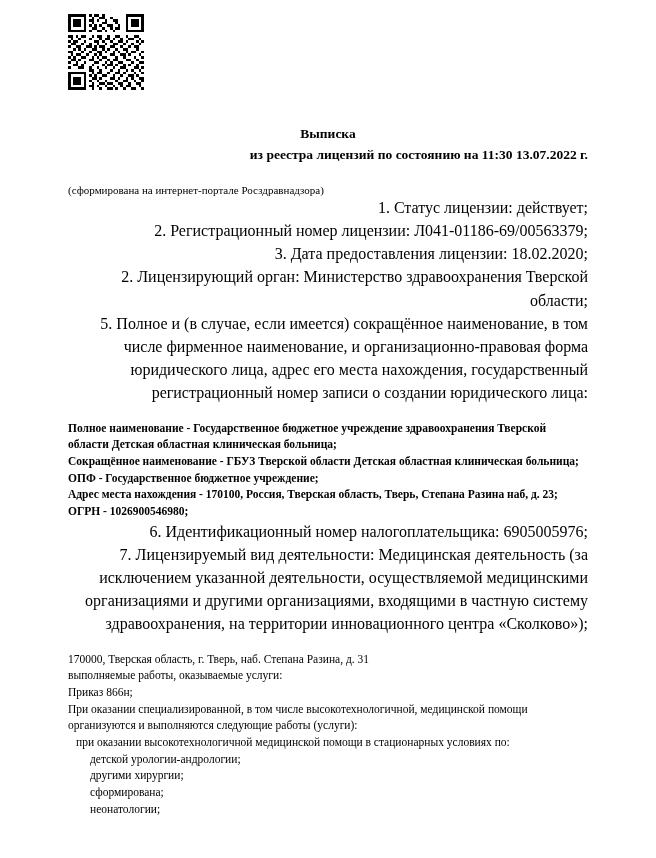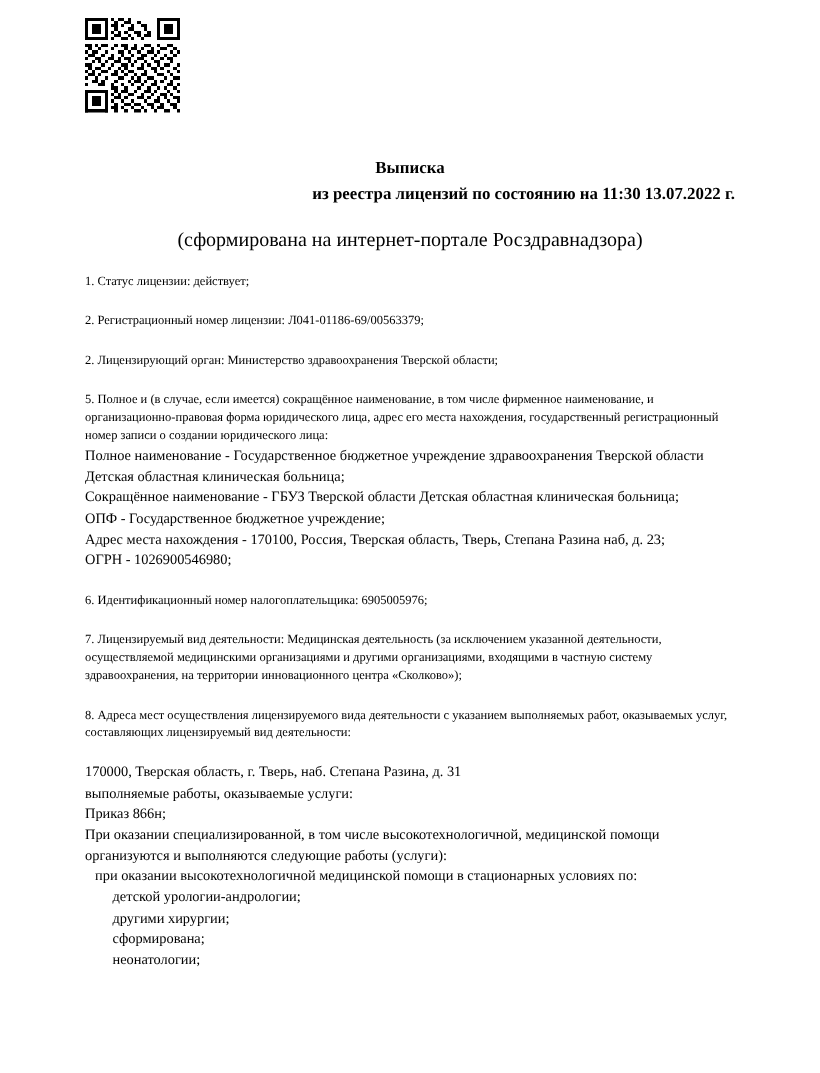--- a/index.html
+++ b/index.html
@@ -40,36 +40,37 @@
   .title {
     text-align: center;
     font-weight: bold;
     font-size: 13.5px;
     line-height: 1.55;
     margin: 0;
   }
   .title .line2 { display: block; text-align: right; }
 
   .subtitle {
-    text-align: center;
-    font-size: 16px;
+    text-align: left;
+    font-size: 11px;
     margin-top: 18px;
     margin-bottom: 0;
   }
 
   .clause {
-    font-size: 10px;
+    font-size: 16px;
     line-height: 1.45;
-    margin-top: 17px;
-    text-align: left;
+    text-align: right;
   }
 
   .block {
     font-size: 11.5px;
     line-height: 1.45;
+    margin-top: 15px;
+    font-weight: bold;
   }
   .block div { white-space: pre-wrap; }
 
   .indent1 { padding-left: 8px; }
   .indent2 { padding-left: 22px; }
 
   .works {
     font-size: 11.5px;
     line-height: 1.45;
     margin-top: 15px;
@@ -308,34 +309,34 @@
 
     <div class="title">
       <span>Выписка</span>
       <span class="line2">из реестра лицензий по состоянию на 11:30 13.07.2022 г.</span>
     </div>
 
     <div class="subtitle">(сформирована на интернет-портале Росздравнадзора)</div>
 
     <div class="clause">1. Статус лицензии: действует;</div>
     <div class="clause">2. Регистрационный номер лицензии: Л041-01186-69/00563379;</div>
+    <div class="clause">3. Дата предоставления лицензии: 18.02.2020;</div>
     <div class="clause">2. Лицензирующий орган: Министерство здравоохранения Тверской области;</div>
     <div class="clause">5. Полное и (в случае, если имеется) сокращённое наименование, в том числе фирменное наименование, и организационно-правовая форма юридического лица, адрес его места нахождения, государственный регистрационный номер записи о создании юридического лица:</div>
 
     <div class="block">
       <div>Полное наименование - Государственное бюджетное учреждение здравоохранения Тверской области Детская областная клиническая больница;</div>
       <div>Сокращённое наименование - ГБУЗ Тверской области Детская областная клиническая больница;</div>
       <div>ОПФ - Государственное бюджетное учреждение;</div>
       <div>Адрес места нахождения - 170100, Россия, Тверская область, Тверь, Степана Разина наб, д. 23;</div>
       <div>ОГРН - 1026900546980;</div>
     </div>
 
     <div class="clause">6. Идентификационный номер налогоплательщика: 6905005976;</div>
     <div class="clause">7. Лицензируемый вид деятельности: Медицинская деятельность (за исключением указанной деятельности, осуществляемой медицинскими организациями и другими организациями, входящими в частную систему здравоохранения, на территории инновационного центра «Сколково»);</div>
-    <div class="clause">8. Адреса мест осуществления лицензируемого вида деятельности с указанием выполняемых работ, оказываемых услуг, составляющих лицензируемый вид деятельности:</div>
 
     <div class="works">
       <div>170000, Тверская область, г. Тверь, наб. Степана Разина, д. 31</div>
       <div>выполняемые работы, оказываемые услуги:</div>
       <div>Приказ 866н;</div>
       <div>При оказании специализированной, в том числе высокотехнологичной, медицинской помощи организуются и выполняются следующие работы (услуги):</div>
       <div class="indent1">при оказании высокотехнологичной медицинской помощи в стационарных условиях по:</div>
       <div class="indent2">детской урологии-андрологии;</div>
       <div class="indent2">другими хирургии;</div>
       <div class="indent2">сформирована;</div>

